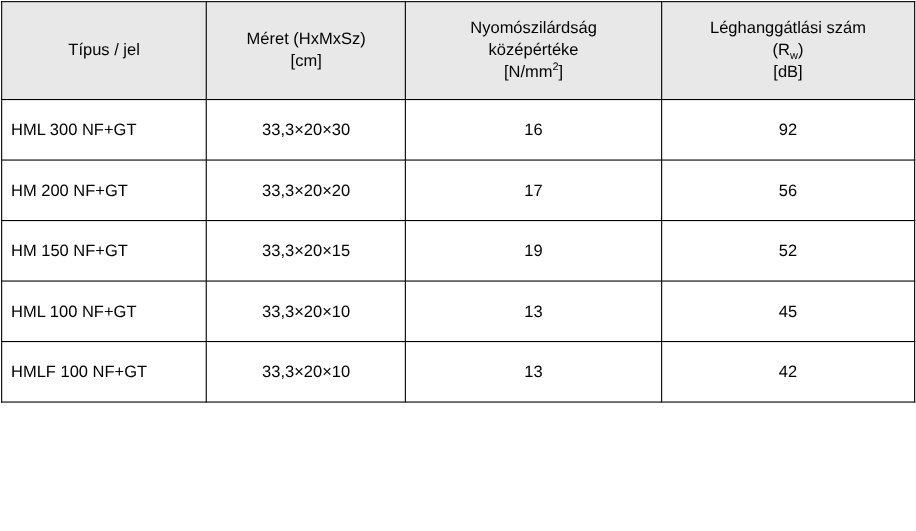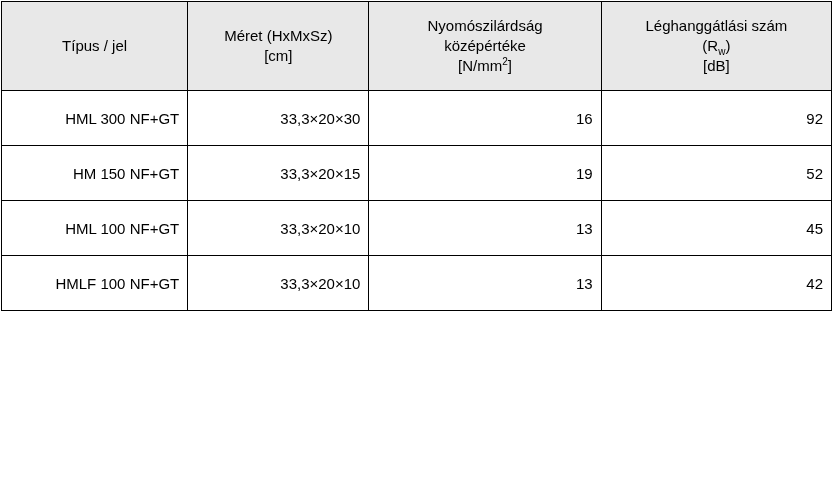--- a/index.html
+++ b/index.html
@@ -37,27 +37,27 @@
     background: #e8e8e8;
     height: 88px;
     text-align: center;
     line-height: 1.35;
   }
   tbody td {
     height: 54px;
     background: #ffffff;
   }
   td.col-type {
-    text-align: right;
+    text-align: left;
     padding-left: 12px;
   }
   td.col-size,
   td.col-strength,
   td.col-sound {
-    text-align: right;
+    text-align: center;
   }
   .col1 { width: 186px; }
   .col2 { width: 181px; }
   .col3 { width: 232px; }
   .col4 { width: 230px; }
   sup {
     font-size: 10px;
     vertical-align: super;
     line-height: 0;
   }
@@ -101,20 +101,26 @@
       </tr>
     </thead>
     <tbody>
       <tr>
         <td class="col-type">HML 300 NF+GT</td>
         <td class="col-size">33,3×20×30</td>
         <td class="col-strength">16</td>
         <td class="col-sound">92</td>
       </tr>
       <tr>
+        <td class="col-type">HM 200 NF+GT</td>
+        <td class="col-size">33,3×20×20</td>
+        <td class="col-strength">17</td>
+        <td class="col-sound">56</td>
+      </tr>
+      <tr>
         <td class="col-type">HM 150 NF+GT</td>
         <td class="col-size">33,3×20×15</td>
         <td class="col-strength">19</td>
         <td class="col-sound">52</td>
       </tr>
       <tr>
         <td class="col-type">HML 100 NF+GT</td>
         <td class="col-size">33,3×20×10</td>
         <td class="col-strength">13</td>
         <td class="col-sound">45</td>

